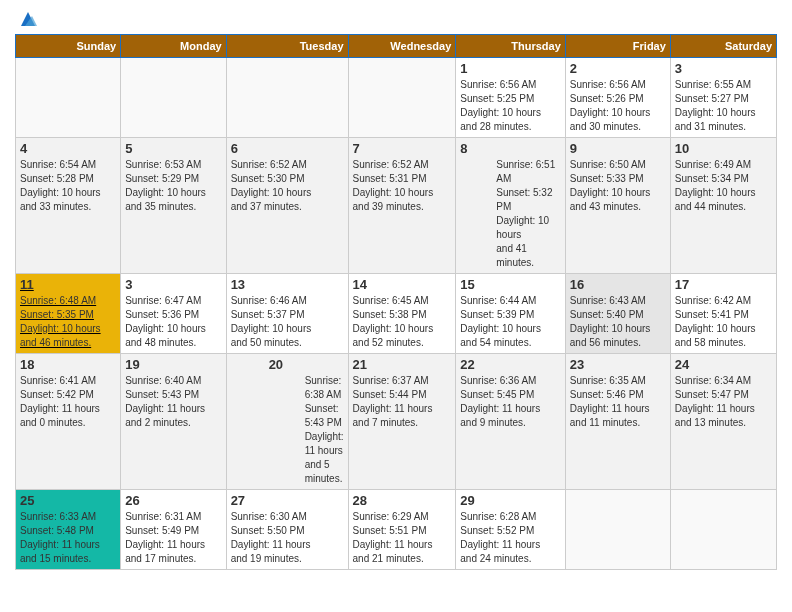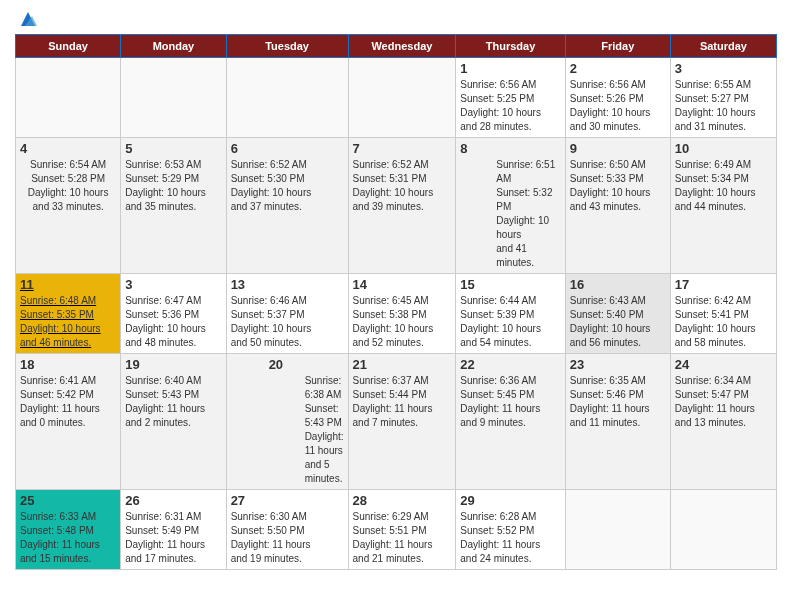--- a/index.html
+++ b/index.html
@@ -12,21 +12,21 @@
     .logo { display: flex; align-items: center; }
     .logo-general { color: #333; }
     .logo-blue { color: #1a6fc4; }
     
     .title-area { text-align: right; }
     .month-title { font-size: 36px; font-weight: bold; color: #333; line-height: 1.1; }
     .location { font-size: 16px; color: #333; margin-top: 2px; }
     
     table { width: 100%; border-collapse: collapse; font-size: 10px; }
     
-    th { background-color: #7f1d1d; color: white; padding: 5px 4px; text-align: center; font-size: 11px; font-weight: bold; border: 1px solid #1a6fc4; }
+    th { background-color: #a16207; color: white; padding: 5px 4px; text-align: right; font-size: 11px; font-weight: bold; border: 1px solid #1a6fc4; }
     
     td { border: 1px solid #ccc; padding: 3px 4px; vertical-align: top; width: 113px; height: 80px; }
     
     .day-num { font-size: 13px; font-weight: bold; color: #333; display: block; margin-bottom: 2px; }
     .day-info { font-size: 10px; color: #333; line-height: 1.4; }
     
     td.empty { background: #f9f9f9; }
     
     tr:nth-child(odd) td { background-color: #ffffff; }
     tr:nth-child(even) td { background-color: #f2f2f2; }
@@ -92,21 +92,21 @@
             <span class="day-num">3</span>
             <div class="day-info" style="white-space: pre-line;">Sunrise: 6:55 AM
 Sunset: 5:27 PM
 Daylight: 10 hours
 and 31 minutes.</div>
           </td>
         </tr>
         <tr>
           <td style="background-color: rgb(242, 242, 242);">
             <span class="day-num">4</span>
-            <div class="day-info" style="white-space: pre-line; text-align: center;">Sunrise: 6:54 AM
+            <div class="day-info" style="white-space: pre-line;">Sunrise: 6:54 AM
 Sunset: 5:28 PM
 Daylight: 10 hours
 and 33 minutes.</div>
           </td>
           <td style="background-color: rgb(242, 242, 242);">
             <span class="day-num">5</span>
             <div class="day-info" style="white-space: pre-line;">Sunrise: 6:53 AM
 Sunset: 5:29 PM
 Daylight: 10 hours
 and 35 minutes.</div>

